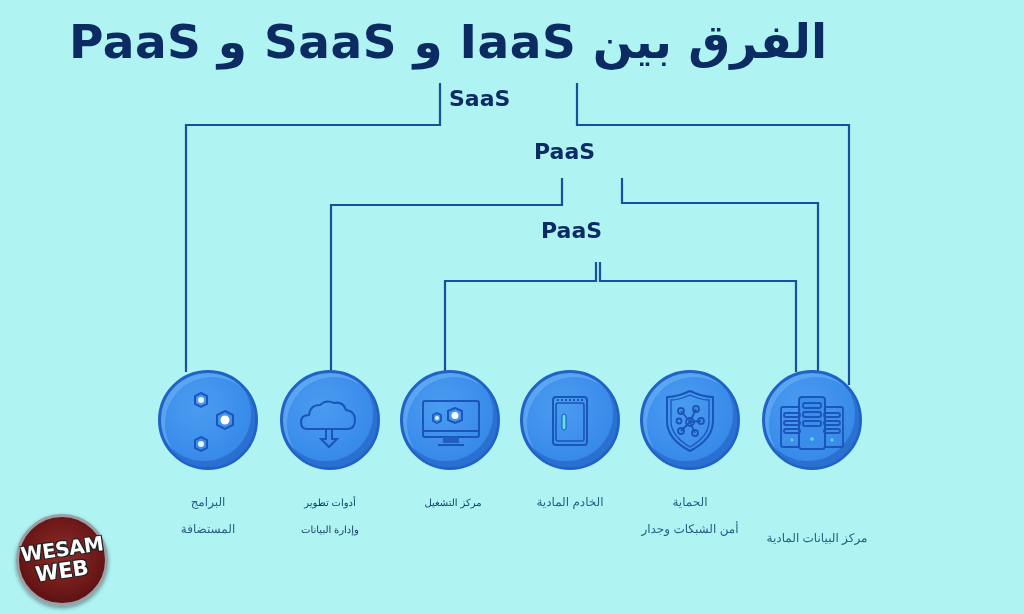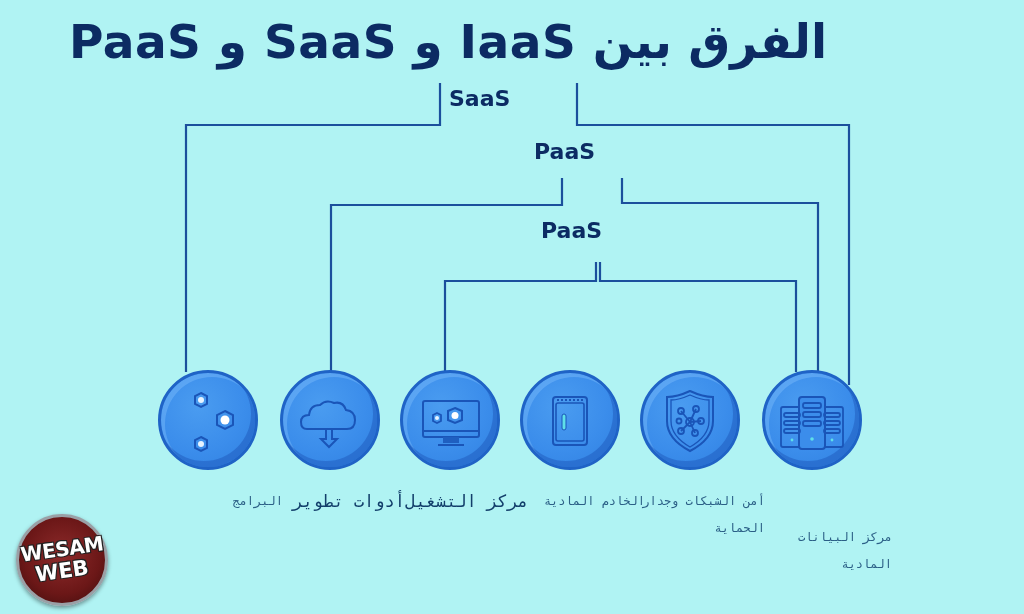--- a/index.html
+++ b/index.html
@@ -26,25 +26,25 @@
   svg.lines { position: absolute; left: 0; top: 0; }
   .circle {
     position: absolute; width: 100px; height: 100px; border-radius: 50%;
     background: radial-gradient(circle at 40% 35%, #4a9cf0 0%, #3b8deb 55%, #2f7fe0 100%);
     border: 3px solid #1f63c6;
     box-shadow: inset -4px -6px 0 rgba(20,70,170,0.35), inset 4px 4px 0 rgba(140,200,255,0.35);
     box-sizing: border-box;
   }
   .circle svg { position: absolute; left: 0; top: 0; }
   .cap {
-    position: absolute; width: 150px; 
-    font-family: Liberation Mono, monospace;
+    position: absolute; width: 150px; text-align: center;
+    font-family: Liberation Sans, sans-serif;
     font-size: 12px; color: #2b5f86; direction: rtl; line-height: 27px;
   }
-  .cap.dark { color: #123e6a; font-size: 17px; }
+  .cap.dark { color: #123e6a; font-size: 10px; }
   .logo {
     position: absolute; left: 16px; top: 514px; width: 92px; height: 92px;
     border-radius: 50%;
     background: radial-gradient(circle at 50% 45%, #8e2b2b 0%, #6b1717 60%, #3a0c0c 100%);
     border: 3px solid #9aa0a6;
     box-sizing: border-box;
     box-shadow: 0 2px 4px rgba(0,0,0,0.4);
   }
   .logo .l1, .logo .l2 {
     position: absolute; left: 0; width: 100%; text-align: center;
@@ -158,33 +158,35 @@
       <rect x="38" y="48" width="18" height="5" rx="2"></rect>
     </g>
     <circle cx="47" cy="66" r="1.8" fill="#5fe0e8"></circle>
     <circle cx="27" cy="67" r="1.4" fill="#5fe0e8"></circle>
     <circle cx="67" cy="67" r="1.4" fill="#5fe0e8"></circle>
   </svg>
 </div>
 
 <div class="cap" style="left:133px; top:489px;">
   <div>البرامج</div>
+  <div>المستضافة</div>
 </div>
 <div class="cap dark" style="left:255px; top:489px;">
   <div>أدوات تطوير</div>
+  <div>وإدارة البيانات</div>
 </div>
 <div class="cap dark" style="left:378px; top:489px;">
   <div>مركز التشغيل</div>
 </div>
 <div class="cap" style="left:495px; top:489px;">
   <div>الخادم المادية</div>
 </div>
 <div class="cap" style="left:615px; top:489px;">
+  <div>الحماية</div>
   <div>أمن الشبكات وجدار</div>
-  <div>الحماية</div>
 </div>
 <div class="cap" style="left:742px; top:489px;margin-top:36px;">
   <div>مركز البيانات المادية</div>
 </div>
 
 <div class="logo">
   <div class="l1">WESAM</div>
   <div class="l2">WEB</div>
 </div>
 

